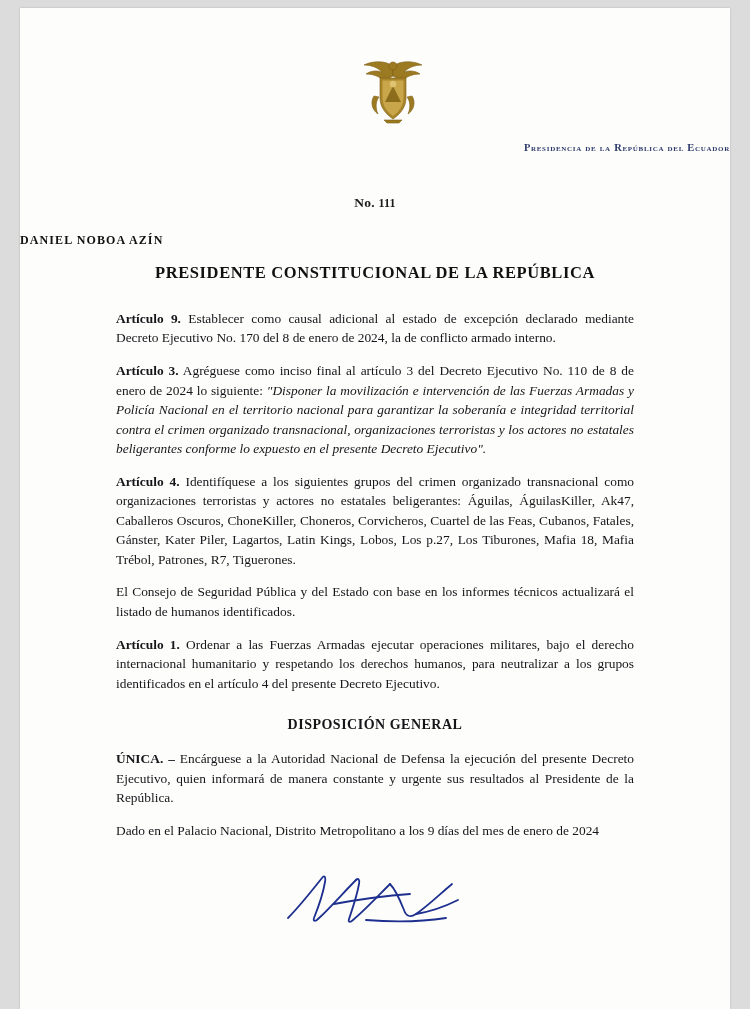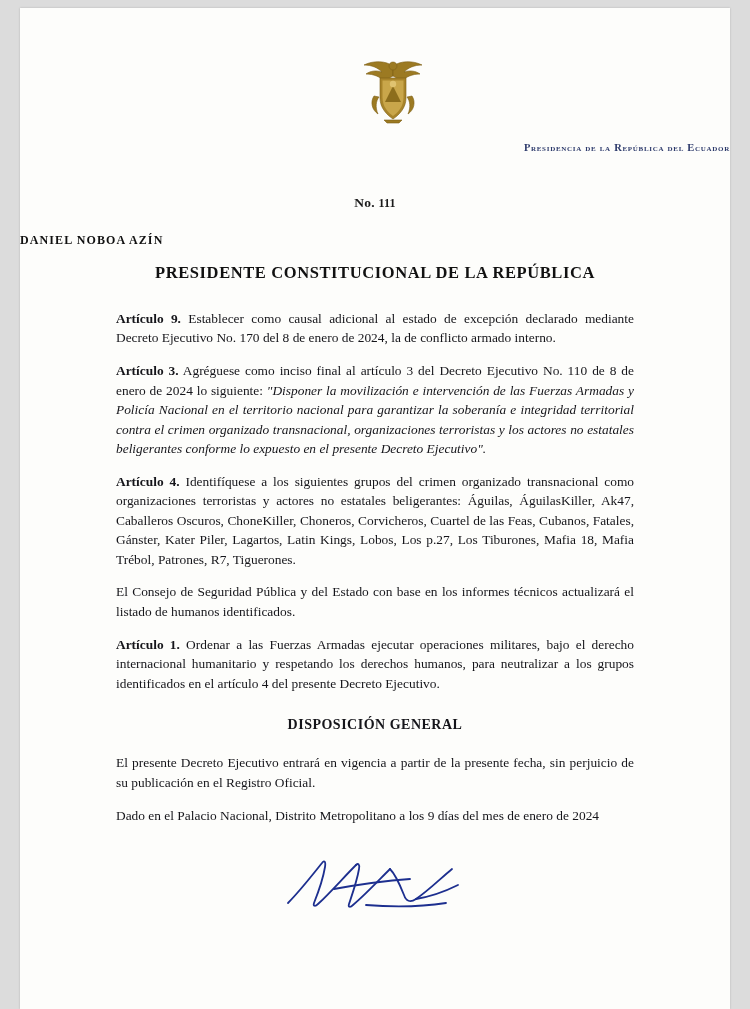--- a/index.html
+++ b/index.html
@@ -176,22 +176,24 @@
       </p>
 
       <p class="para">El Consejo de Seguridad Pública y del Estado con base en los informes técnicos actualizará el listado de humanos identificados.</p>
 
       <p class="para">
         <span class="art-label">Artículo 1.</span><span> Ordenar a las Fuerzas Armadas ejecutar operaciones militares, bajo el derecho internacional humanitario y respetando los derechos humanos, para neutralizar a los grupos identificados en el artículo 4 del presente Decreto Ejecutivo.</span>
       </p>
 
       <div class="center-head">DISPOSICIÓN GENERAL</div>
 
-
-      <p class="para closing">El presente Decreto Ejecutivo entrará en vigencia a partir de la presente fecha, sin perjuicio de su publicación en el Registro Oficial.</p>
+      <p class="para">
+        <span class="unica-label">ÚNICA. –</span><span> Encárguese a la Autoridad Nacional de Defensa la ejecución del presente Decreto Ejecutivo, quien informará de manera constante y urgente sus resultados al Presidente de la República.</span>
+      </p>
+
 
       <p class="para">Dado en el Palacio Nacional, Distrito Metropolitano a los 9 días del mes de enero de 2024</p>
 
       <div class="signature-block">
         <div class="sig-scribble">
           <svg width="210" height="58" viewBox="0 0 210 58" xmlns="http://www.w3.org/2000/svg">
             <g fill="none" stroke="#1d2f8f" stroke-width="1.8" stroke-linecap="round">
               <path d="M18 48 C30 36 44 18 52 8 C54 5 56 6 55 12 C53 24 48 38 44 48 C43 51 45 52 48 49 C60 38 74 22 86 10"></path>
               <path d="M86 10 C88 8 90 9 89 14 C87 26 82 40 79 49 C78 52 80 53 83 50 C95 40 108 26 120 14"></path>
               <path d="M64 34 C86 30 112 26 140 24"></path>

